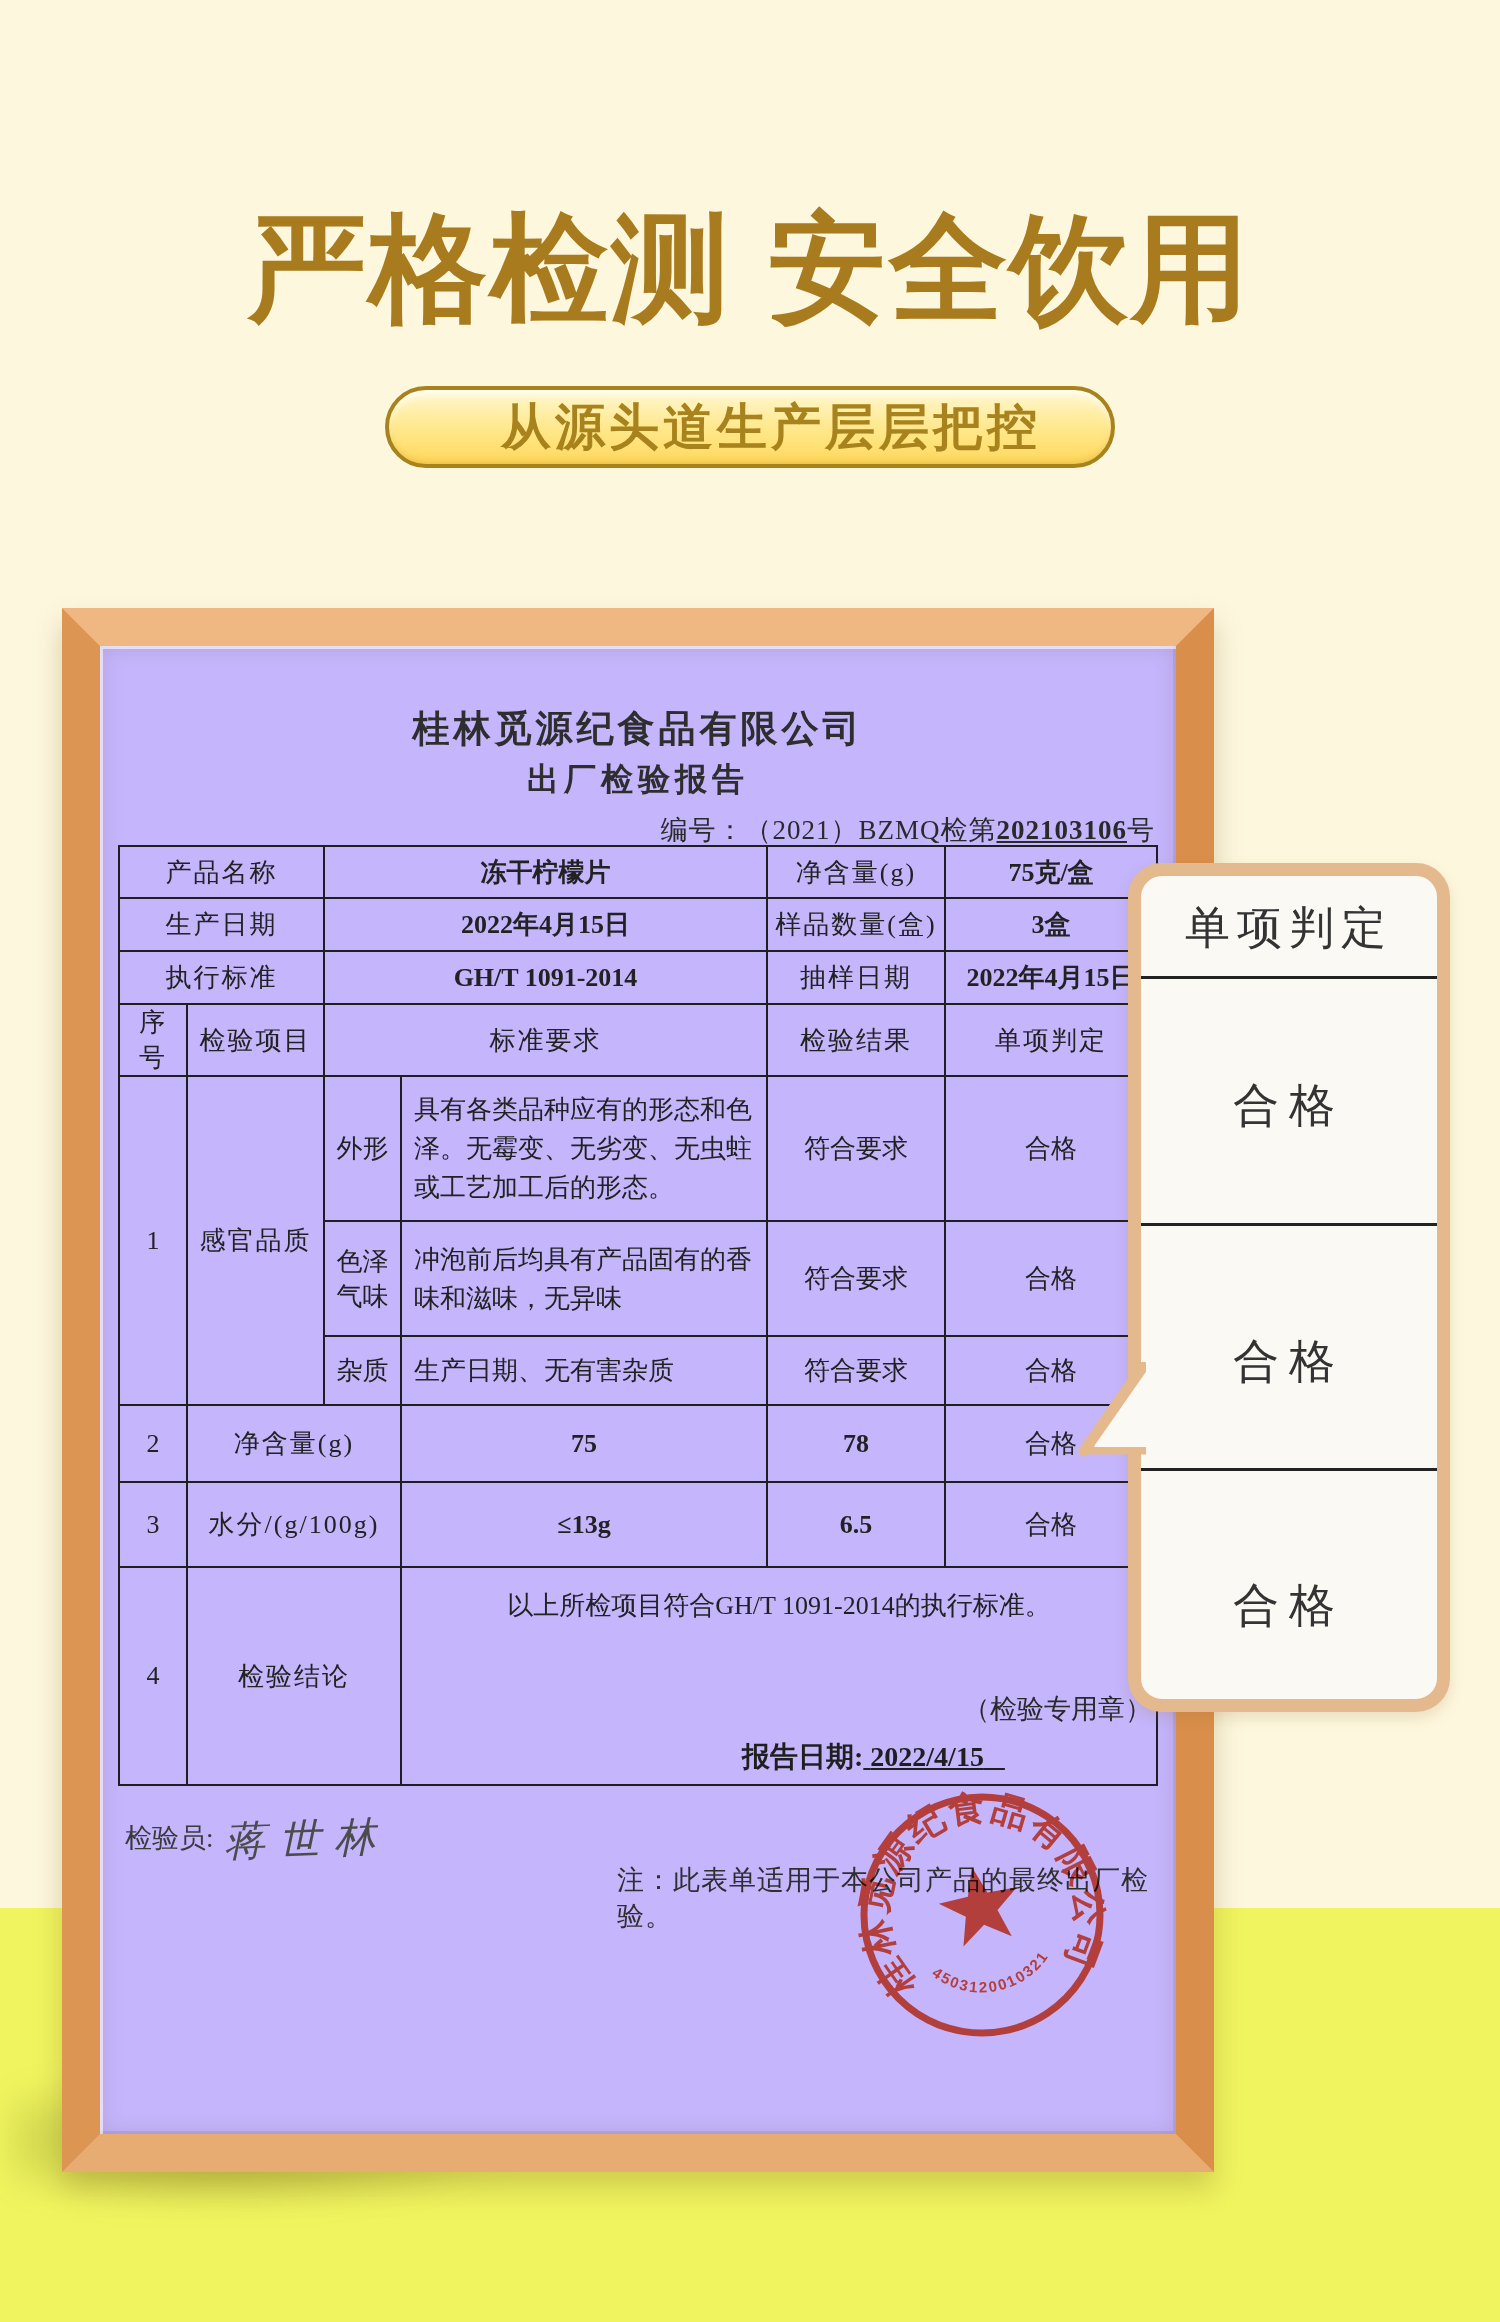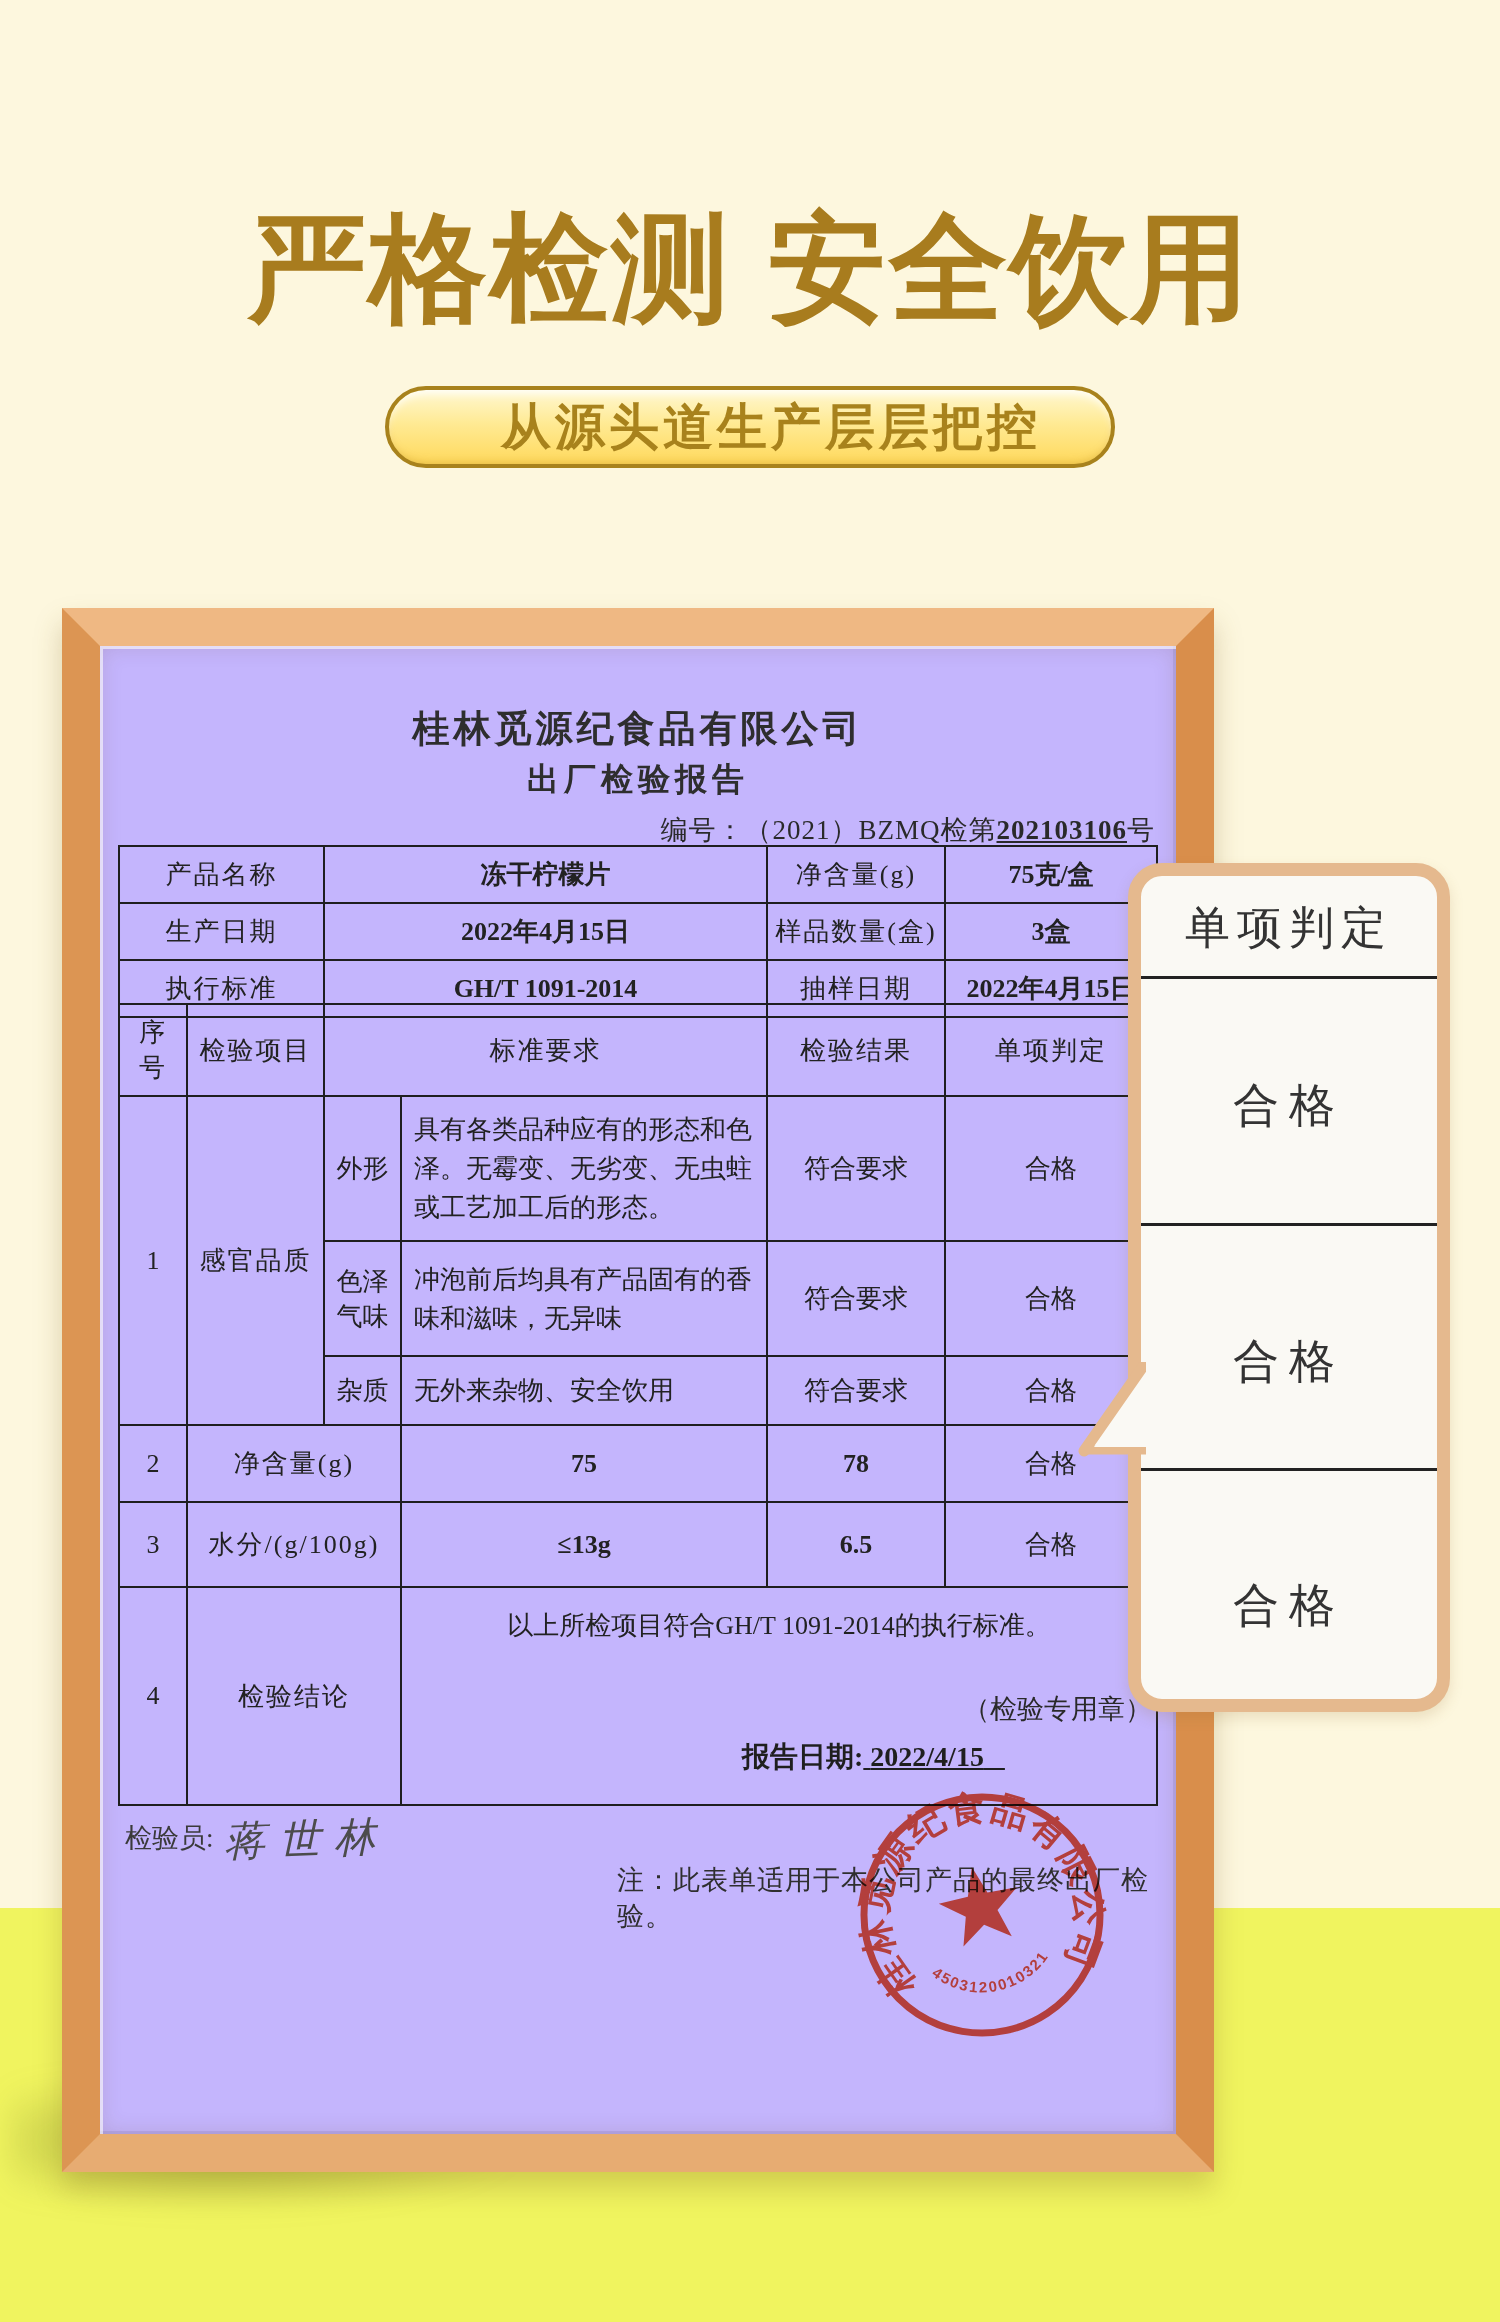--- a/index.html
+++ b/index.html
@@ -33,21 +33,21 @@
   .company { position:absolute; left:0; top:58px; width:1076px; text-align:center;
     font-size:37px; font-weight:bold; letter-spacing:4px; color:#2e2e2e; }
   .doc-title { position:absolute; left:0; top:112px; width:1076px; text-align:center;
     font-size:32px; font-weight:bold; letter-spacing:5px; color:#2e2e2e; }
   .serial { position:absolute; right:21px; top:166px; font-size:27px; color:#2a2a2a; letter-spacing:1px; }
   .serial .u { text-decoration:underline; font-weight:bold; }
 
   table.rpt { position:absolute; left:18px; border-collapse:collapse; table-layout:fixed;
     font-size:26px; color:#222; }
   table.rpt td { border:2px solid #1f1f1f; text-align:center; vertical-align:middle;
-    padding:10px 6px; overflow:hidden; }
+    padding:0 6px; overflow:hidden; }
   table.info { top:199px; }
   table.main { top:357px; }
   table.rpt .lbl { letter-spacing:2px; }
   table.rpt .val { font-weight:bold; }
   table.rpt .req { text-align:left; padding:8px 12px; line-height:1.5; }
   table.rpt .concl { vertical-align:top; padding-top:20px; }
 
   .seal-note { position:absolute; left:863px; top:1045px; font-size:27px; color:#2a2a2a; z-index:3; }
   .report-date { position:absolute; left:642px; top:1092px; font-size:28px; font-weight:bold;
     color:#1f1f1f; z-index:3; }
@@ -150,21 +150,21 @@
           <td>合格</td>
         </tr>
         <tr style="height:115px">
           <td>色泽气味</td>
           <td class="req">冲泡前后均具有产品固有的香味和滋味，无异味</td>
           <td>符合要求</td>
           <td>合格</td>
         </tr>
         <tr style="height:69px">
           <td>杂质</td>
-          <td class="req">无外来杂物、安全饮用</td>
+          <td class="req">生产日期、无有害杂质</td>
           <td>符合要求</td>
           <td>合格</td>
         </tr>
         <tr style="height:77px">
           <td>2</td>
           <td colspan="2" class="lbl">净含量(g)</td>
           <td class="val">75</td>
           <td class="val">78</td>
           <td>合格</td>
         </tr>

